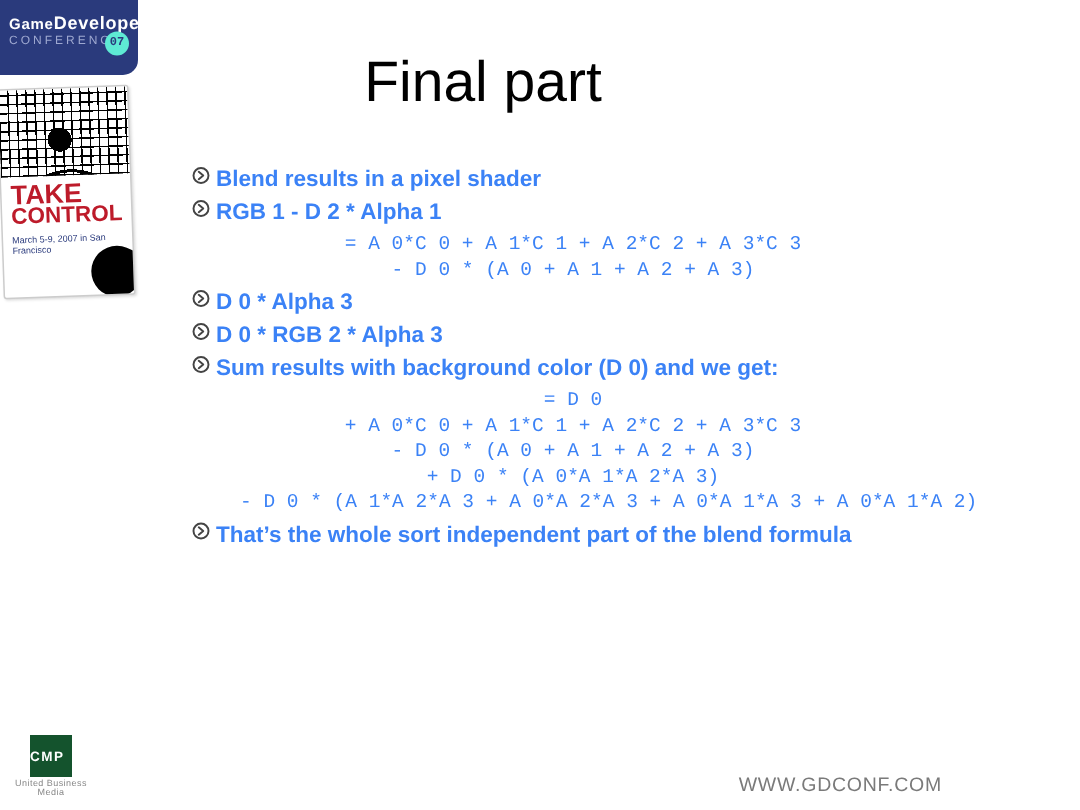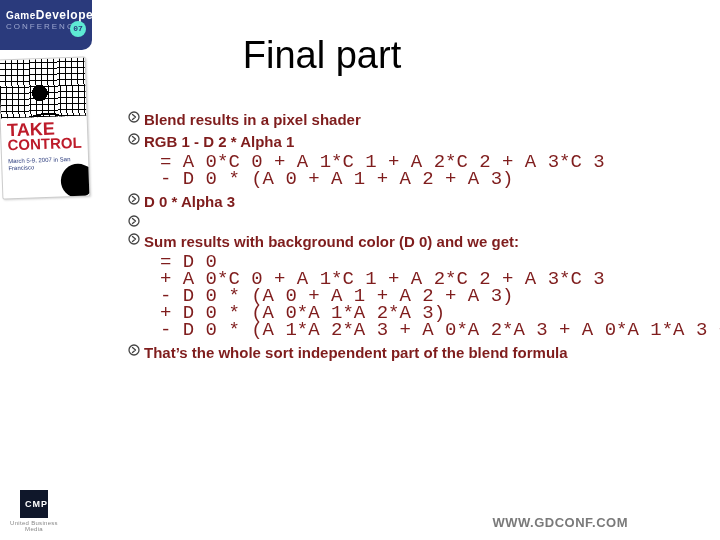--- a/index.html
+++ b/index.html
@@ -20,35 +20,35 @@
       radial-gradient(circle at 40px 34px, #000 0 8px, rgba(0,0,0,0) 8px),
       repeating-linear-gradient(0deg, #000 0 1px, transparent 1px 6px),
       repeating-linear-gradient(90deg, #000 0 1px, transparent 1px 6px),
       #fff; }
   .takectl-card .take { color:#bd1b2a; font-weight:900; font-size:18px; line-height:16px; padding:4px 6px 0; font-family: Impact, 'Arial Black', sans-serif; }
   .takectl-card .ctrl { color:#bd1b2a; font-weight:900; font-size:15px; line-height:14px; padding:0 6px 6px; font-family: Impact, 'Arial Black', sans-serif; }
   .takectl-card .dates { color:#2a3a7c; font-size:6px; padding:0 6px 3px; line-height:7px; }
   .takectl-card .hand { position:absolute; right:-6px; bottom:-2px; width:34px; height:34px; background:#000; border-radius:50% 10% 50% 50%; transform: rotate(25deg); }
 
   .cmp-badge { position:absolute; left:6px; bottom:8px; width:56px; }
-  .cmp-badge .sq { width:28px; height:28px; background:#0f172a; margin:0 auto; display:flex; align-items:center; justify-content:flex-end; }
+  .cmp-badge .sq { width:28px; height:28px; background:#14532d; margin:0 auto; display:flex; align-items:center; justify-content:flex-start; }
   .cmp-badge .sq span { color:#fff; font-size:9px; font-weight:700; letter-spacing:1px; }
   .cmp-badge .label { text-align:center; color:#888; font-size:6px; margin-top:2px; letter-spacing:.3px; }
 
   
-  .footer-url { position:absolute; right:16px; bottom:10px; color:#7a7a7a; font-size:13px; font-weight:700; letter-spacing:.5px; }
+  .footer-url { position:absolute; right:16px; bottom:10px; color:#7a7a7a; font-size:13px; font-weight:400; letter-spacing:.5px; }
 
   
   .title { position:absolute; left:0; right:0; top:34px; text-align:center; font-size:38px; color:#000; }
-  .content { position:absolute; left:124px; top:110px; right:40px; color:#7f1d1d; }
+  .content { position:absolute; left:124px; top:110px; right:40px; color:#3b82f6; }
   .row { display:flex; align-items:flex-start; margin-bottom:2px; }
   .bullet { flex:0 0 20px; height:16px; display:flex; align-items:center; justify-content:center; } 
   .bullet .gt { font-family: 'Segoe UI Symbol', Arial; font-size:12px; color:#444; line-height:1; }
   .lvl1-text { font-size:15px; font-weight:700; line-height:20px; }
-  .codeblk { font-family: "Courier New", monospace; font-size:19px; line-height:17px; white-space:pre; padding-left:36px; margin-bottom:4px; }
+  .codeblk { font-family: "Courier New", monospace; font-size:13px; line-height:17px; white-space:pre; padding-left:36px; margin-bottom:4px;text-align:center; }
 </style>
 </head>
 <body>
 
 <div class="slide">
 
   <div class="brand-rail">
     <div class="gdc-tab">
       <div class="line1"><span>Game</span><span class="dev">Developers</span></div>
       <div class="line2">CONFERENCE</div>
@@ -102,20 +102,21 @@
         </div>
         <div class="lvl1-text">D 0 * Alpha 3</div>
       </div>
       <div class="row">
         <div class="bullet">
           <span class="gt"><svg width="12" height="12" viewBox="0 0 12 12">
               <circle cx="6" cy="6" r="5" fill="none" stroke="#444" stroke-width="1.3"></circle>
               <path d="M4.5 3.5 L7.5 6 L4.5 8.5" fill="none" stroke="#444" stroke-width="1.3" stroke-linecap="round" stroke-linejoin="round"></path>
             </svg></span>
         </div>
+        <div class="lvl1-text">D 0 * RGB 2 * Alpha 3</div>
       </div>
       <div class="row">
         <div class="bullet">
           <span class="gt"><svg width="12" height="12" viewBox="0 0 12 12">
               <circle cx="6" cy="6" r="5" fill="none" stroke="#444" stroke-width="1.3"></circle>
               <path d="M4.5 3.5 L7.5 6 L4.5 8.5" fill="none" stroke="#444" stroke-width="1.3" stroke-linecap="round" stroke-linejoin="round"></path>
             </svg></span>
         </div>
         <div class="lvl1-text">Sum results with background color (D 0) and we get:</div>
       </div>

